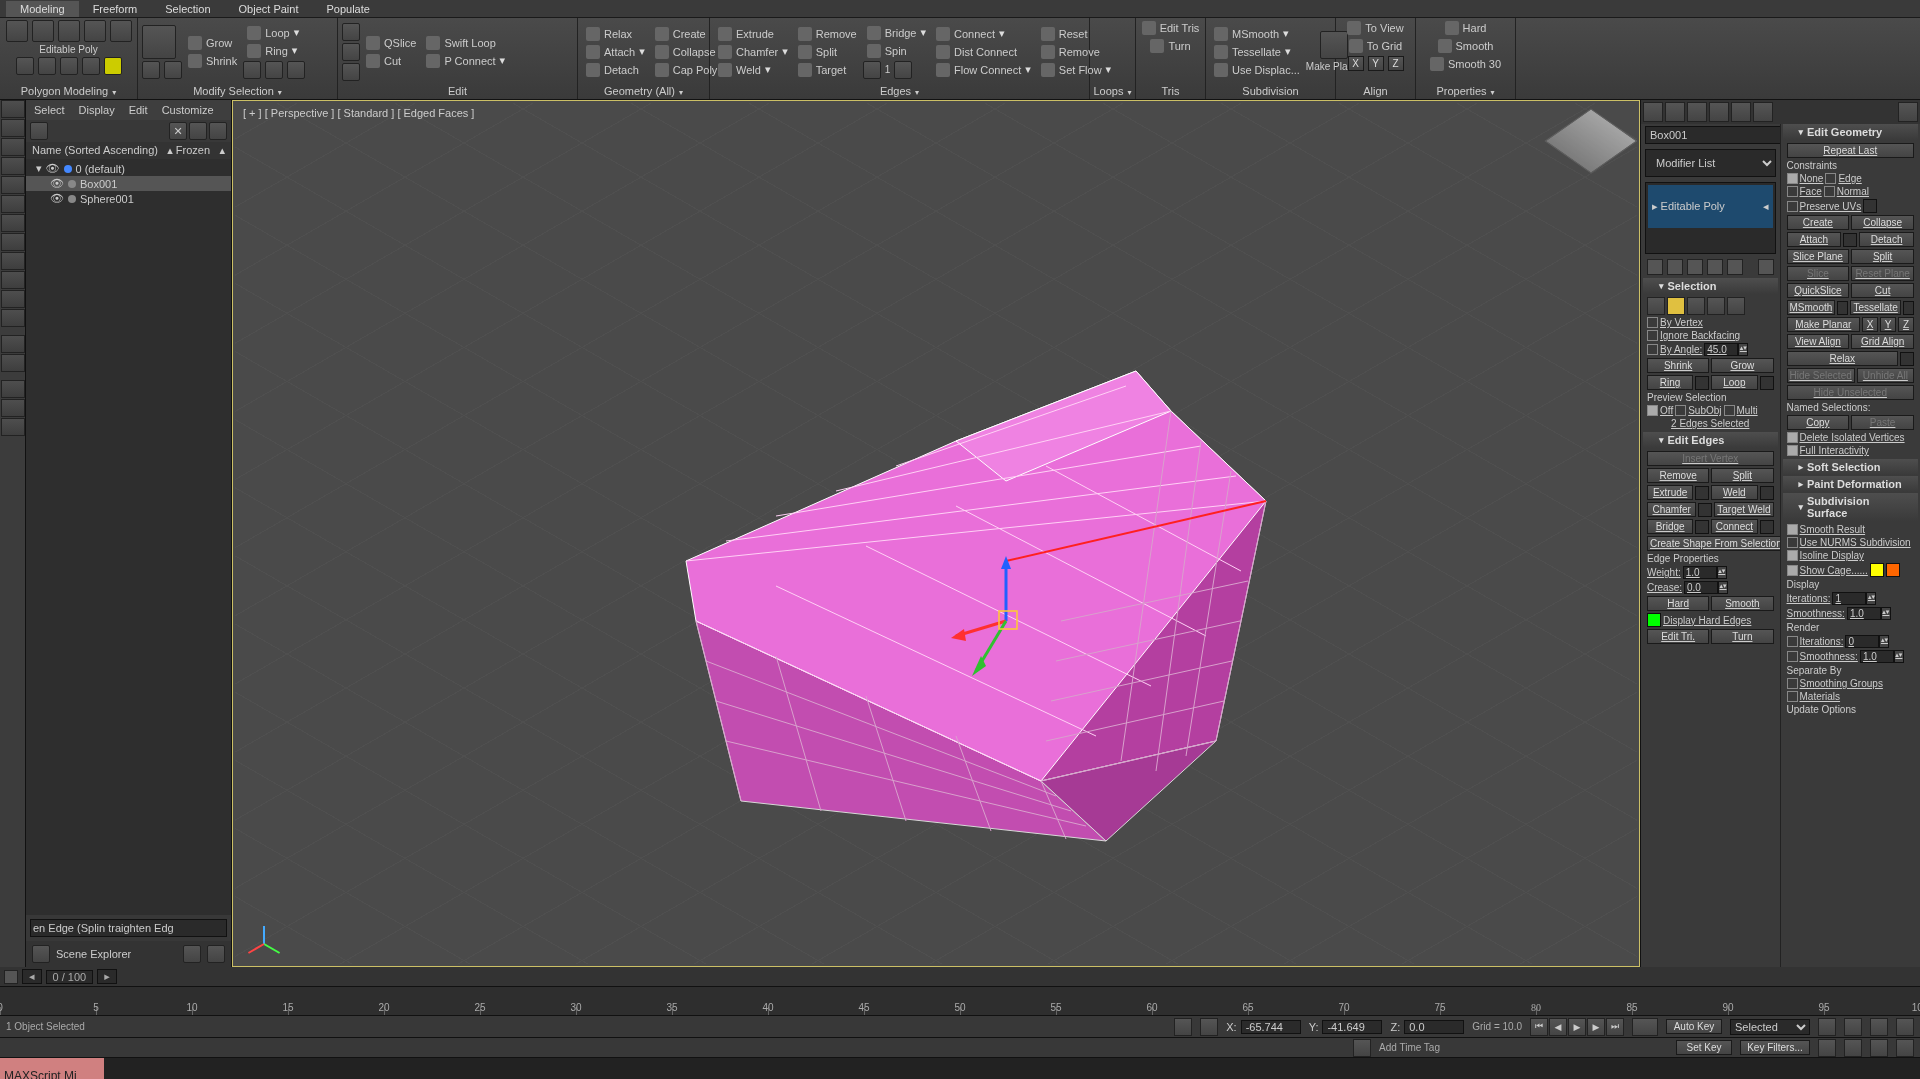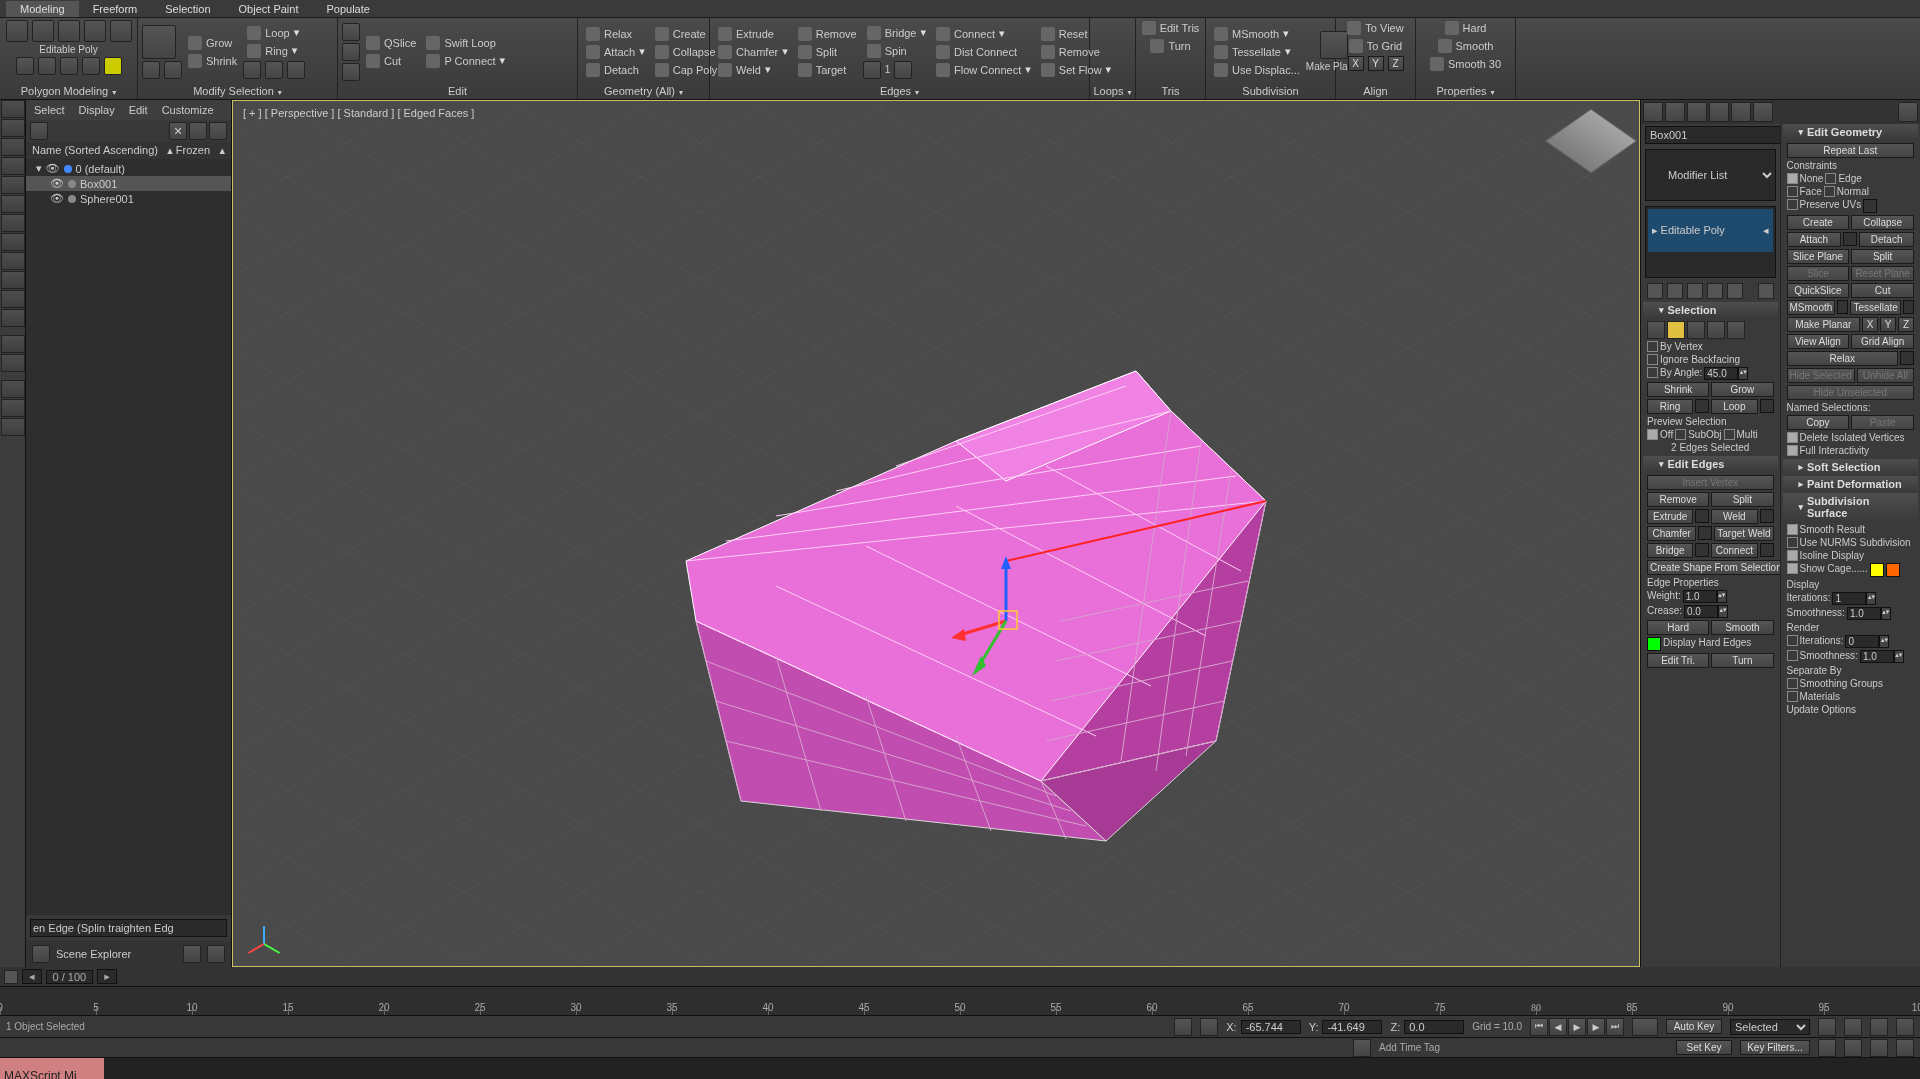--- a/index.html
+++ b/index.html
@@ -45,33 +45,33 @@
 .gizmo-mini{position:absolute; bottom:16px; left:16px; width:30px;height:30px;}
 .gizmo-mini .ax{position:absolute; left:12px; bottom:4px; width:2px; height:18px; transform-origin:bottom;}
 .gizmo-mini .zx{background:#4af;}
 .gizmo-mini .yx{background:#4f4; transform:rotate(120deg);}
 .gizmo-mini .xx{background:#f44; transform:rotate(-120deg);}
 .right { width: 280px; background: #3a3a3a; display: flex; flex-direction: column; border-left:1px solid #111;}
 .right-icons{ display:flex; gap:2px; padding:2px; background:#333;}
 .right-icons .ri{ width:20px; height:20px; background:linear-gradient(#555,#444); border:1px solid #222;}
 .right-row{ display:flex; gap:2px; padding:2px;}
 .right-row input{ flex:1; background:#2a2a2a; border:1px solid #111; color:#ccc; padding:2px 4px;}
-.right-row select{flex:1; background:#2a2a2a; border:1px solid #111; color:#ccc; padding:18px;}
+.right-row select{flex:1; background:#2a2a2a; border:1px solid #111; color:#ccc; padding:6px;}
 .stack{ background:#2a2a2a; margin:2px; height:72px; border:1px solid #111; padding:2px;}
 .stack .itm{background:#1e4a6e; color:#fff; padding:15px 4px; display:flex; justify-content:space-between;}
 .stack-icons{display:flex; gap:4px; padding:2px 4px;}
 .stack-icons .si{width:16px;height:16px;background:#555;border:1px solid #222;}
 .right-columns{flex:1; display:flex; min-height:0;}
 .panelcol{ width:140px; overflow-y:auto; display:flex; flex-direction:column; gap:1px; padding:0 2px;}
 .panelcol.left-pc{border-right:1px solid #222;}
 .rollout-h{ background:linear-gradient(#4e4e4e,#3a3a3a); padding:2px 16px; font-weight:bold; color:#ddd; display:flex; align-items:center; gap:4px;}
 .rollout-h::before{content:"▸"; font-size:9px;}
 .rollout-h.open::before{content:"▾";}
 .pnl{ padding:2px 4px; display:flex; flex-direction:column; gap:2px;}
-.pnl .row{display:flex; gap:2px; align-items:flex-start;}
+.pnl .row{display:flex; gap:2px; align-items:center;text-decoration:underline;}
 .pbtn{ flex:1; background:linear-gradient(#555,#444); border:1px solid #1a1a1a; text-align:center; padding:1px 2px; font-size:10px; color:#ddd; white-space:nowrap;}
 .pbtn.dis{color:#777;}
 .tinybox{width:14px;height:14px;background:#333;border:1px solid #111;}
 .chk{width:11px;height:11px;border:1px solid #888;display:inline-block;}
 .chk.on{background:#aaa;}
 .lbl{font-size:10px; color:#ccc; white-space:nowrap;}
 .spin{display:flex;}
 .spin input{width:34px; background:#2a2a2a; border:1px solid #111; color:#ccc; font-size:10px; padding:0 2px;}
 .spin .ar{width:10px; background:#444; border:1px solid #111; font-size:7px; text-align:center;}
 .subobj{display:flex; gap:2px;}

